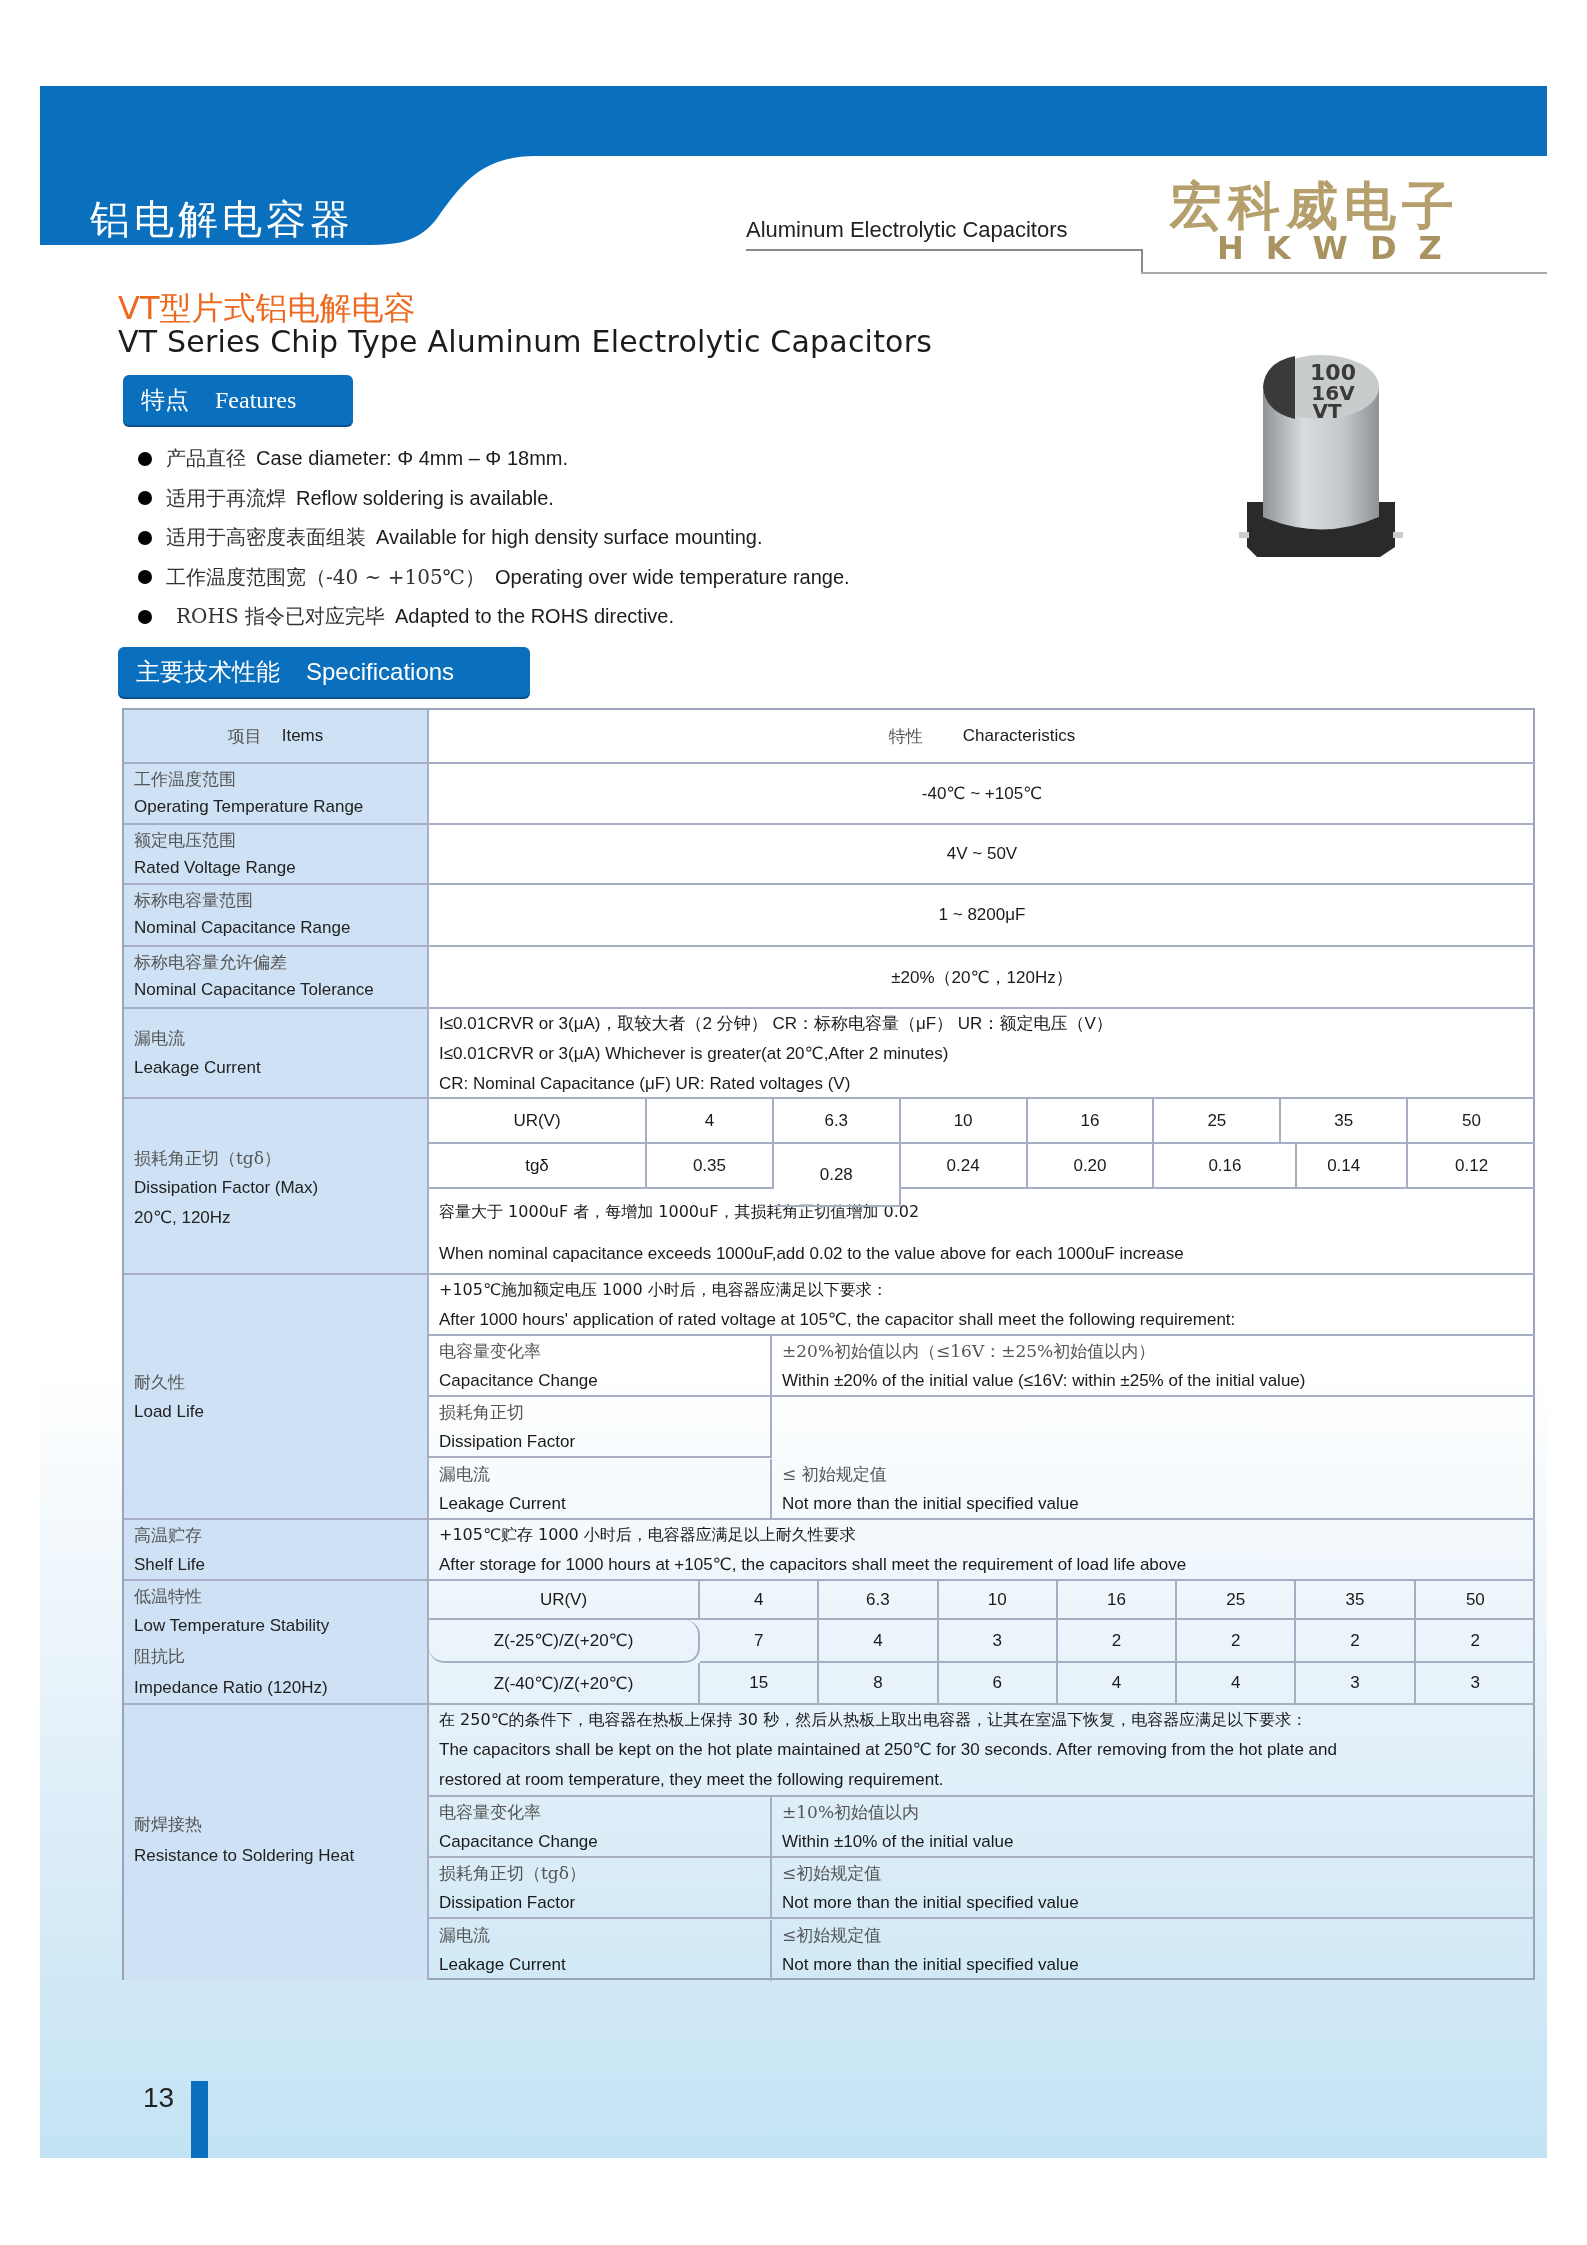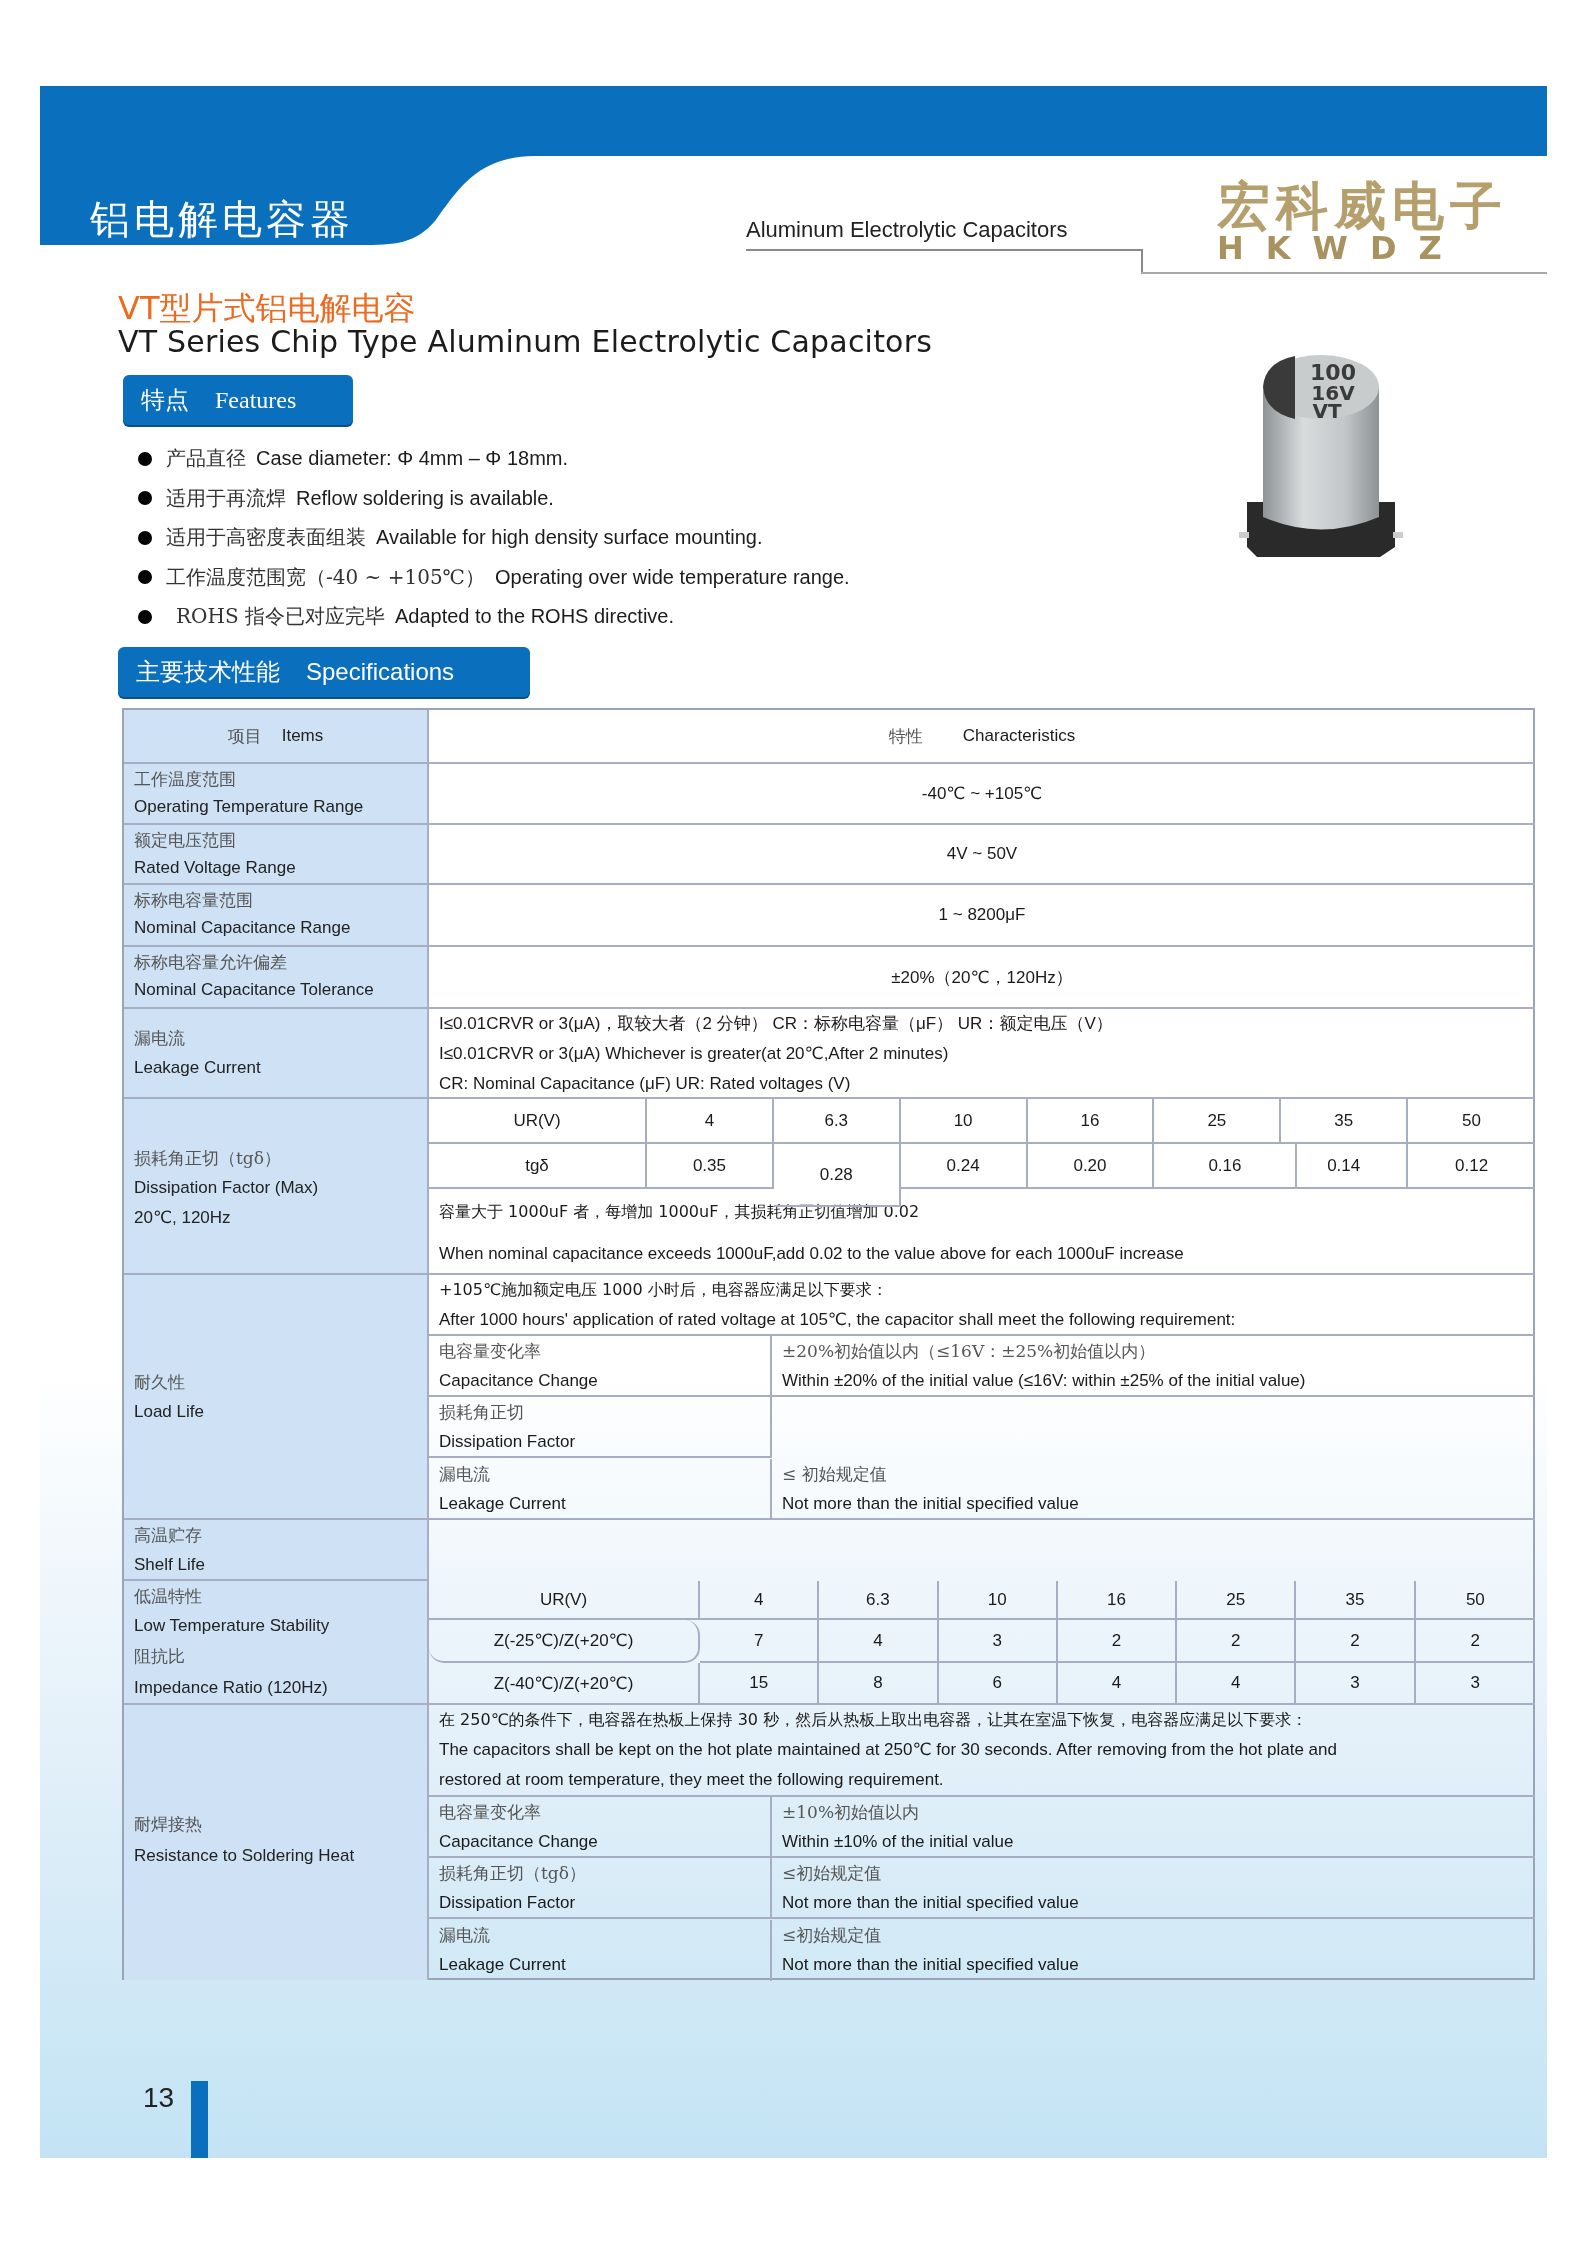--- a/index.html
+++ b/index.html
@@ -17,21 +17,21 @@
   }
   .cat-en {
     position: absolute; left: 706px; top: 131px; font-size: 22px; color: #222;
     font-family: "Liberation Sans", sans-serif;
   }
   .cat-line1 { position: absolute; left: 706px; top: 163px; width: 396px; height: 2px; background: #8a8a8a; }
   .cat-line2 { position: absolute; left: 1101px; top: 163px; width: 2px; height: 24px; background: #8a8a8a; }
   .cat-line3 { position: absolute; left: 1101px; top: 186px; width: 406px; height: 2px; background: #a8a8a8; }
   .logo-cn {
     position: absolute; left: 1130px; top: 86px; font-size: 52px; font-weight: bold; letter-spacing: 6px;
-    color: #b59f6c; font-family: "DejaVu Sans", sans-serif; margin-left: 48px;
+    color: #b59f6c; font-family: "DejaVu Sans", sans-serif;
   }
   .logo-en {
     position: absolute; left: 1177px; top: 143px; font-size: 32px; font-weight: bold; letter-spacing: 22px;
     color: #a89260; font-family: "DejaVu Sans", sans-serif;
   }
   .title-cn { position: absolute; left: 78px; top: 201px; font-size: 32px; color: #ec6a1f; font-family: "DejaVu Sans", sans-serif; }
   .title-en { position: absolute; left: 78px; top: 238px; font-size: 30px; color: #1c1c1c; font-family: "DejaVu Sans", sans-serif; letter-spacing: 0.2px; }
   .sec-box {
     position: absolute; background: #0a6fbd; color: #fff; border-radius: 6px;
     box-shadow: 0 2px 0 #0a4f8a; font-size: 24px; display: flex; align-items: center; padding-left: 18px;
@@ -193,20 +193,24 @@
     </div>
     <div class="cell" style="left:305px;top:565px;width:1106px;height:61px;border-right:none;">
       <div class="txt" style="top:0;font-family:'DejaVu Sans',sans-serif;font-size:16px">+105℃施加额定电压 1000 小时后，电容器应满足以下要求：</div>
       <div class="txt" style="top:30px">After 1000 hours' application of rated voltage at 105℃, the capacitor shall meet the following requirement:</div>
     </div>
     <div id="load-rows"></div>
 
     <div class="cell lc" style="left:0;top:810px;width:305px;height:61px;">
       <div class="txt cn" style="top:0">高温贮存</div>
       <div class="txt" style="top:30px">Shelf Life</div>
+    </div>
+    <div class="cell" style="left:305px;top:810px;width:1106px;height:61px;border-right:none;">
+      <div class="txt" style="top:0;font-family:'DejaVu Sans',sans-serif;font-size:16px">+105℃贮存 1000 小时后，电容器应满足以上耐久性要求</div>
+      <div class="txt" style="top:30px">After storage for 1000 hours at +105℃, the capacitors shall meet the requirement of load life above</div>
     </div>
 
     <div class="cell lc" style="left:0;top:871px;width:305px;height:124px;">
       <div class="txt cn" style="top:0">低温特性</div>
       <div class="txt" style="top:30px">Low Temperature Stability</div>
       <div class="txt cn" style="top:60px">阻抗比</div>
       <div class="txt" style="top:92px">Impedance Ratio (120Hz)</div>
     </div>
     <div id="lt-grid"></div>
 

